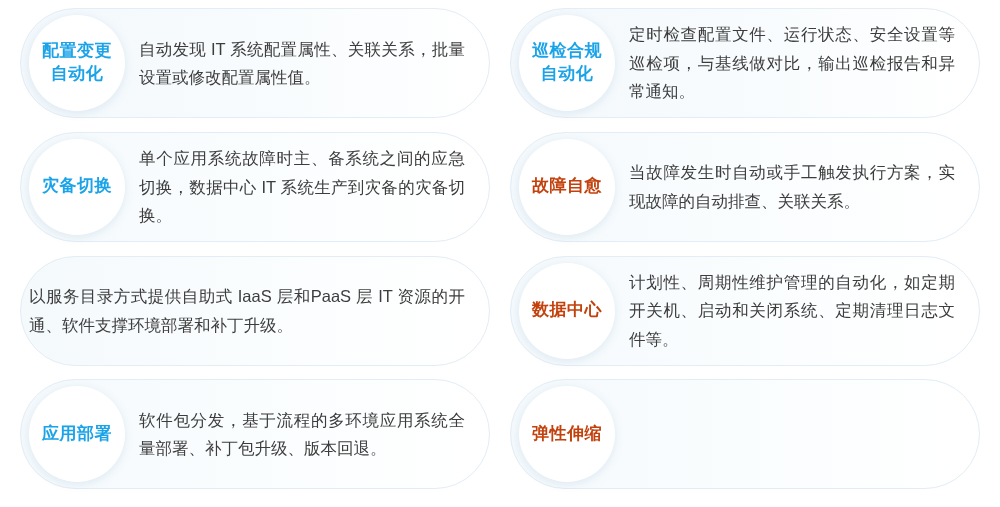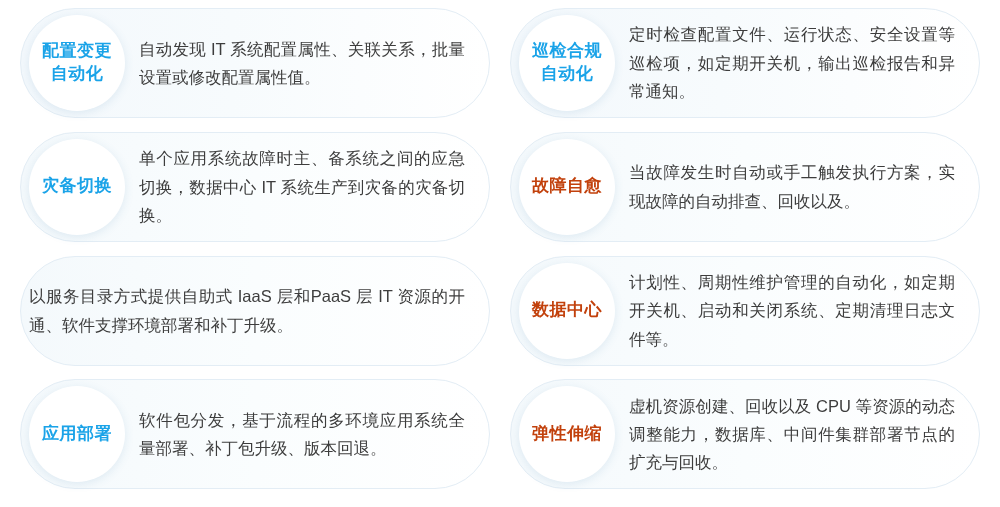--- a/index.html
+++ b/index.html
@@ -84,35 +84,35 @@
 自动化</div>
     </div>
     <div class="desc">自动发现 IT 系统配置属性、关联关系，批量设置或修改配置属性值。</div>
   </div>
 
   <div class="card">
     <div class="badge">
       <div class="badge-label c-blue">巡检合规
 自动化</div>
     </div>
-    <div class="desc">定时检查配置文件、运行状态、安全设置等巡检项，如定期开关机，输出巡检报告和异常通知。</div>
+    <div class="desc">定时检查配置文件、运行状态、安全设置等巡检项，与基线做对比，输出巡检报告和异常通知。</div>
   </div>
 
   <div class="card plain">
     <div class="badge">
       <div class="badge-label c-blue">灾备切换</div>
     </div>
     <div class="desc">单个应用系统故障时主、备系统之间的应急切换，数据中心 IT 系统生产到灾备的灾备切换。</div>
   </div>
 
   <div class="card plain">
     <div class="badge">
       <div class="badge-label c-deep">故障自愈</div>
     </div>
-    <div class="desc">当故障发生时自动或手工触发执行方案，实现故障的自动排查、回收以及。</div>
+    <div class="desc">当故障发生时自动或手工触发执行方案，实现故障的自动排查、关联关系。</div>
   </div>
 
   <div class="card plain">
     <div class="desc">以服务目录方式提供自助式 IaaS 层和PaaS 层 IT 资源的开通、软件支撑环境部署和补丁升级。</div>
   </div>
 
   <div class="card plain">
     <div class="badge">
       <div class="badge-label c-deep">数据中心</div>
     </div>
@@ -123,16 +123,15 @@
     <div class="badge">
       <div class="badge-label c-blue">应用部署</div>
     </div>
     <div class="desc">软件包分发，基于流程的多环境应用系统全量部署、补丁包升级、版本回退。</div>
   </div>
 
   <div class="card plain">
     <div class="badge">
       <div class="badge-label c-deep">弹性伸缩</div>
     </div>
-    <div class="desc">虚机资源创建、回收以及 CPU 等资源的动态调整能力，数据库、中间件集群部署节点的扩充与回收。</div>
   </div>
 
 </div>
 
 </body></html>

